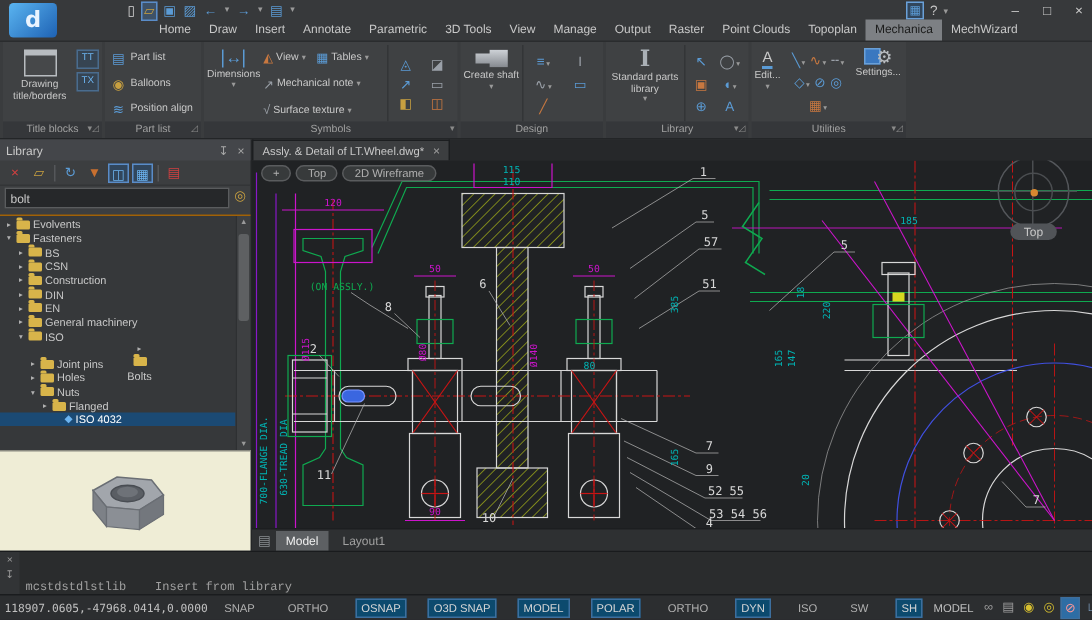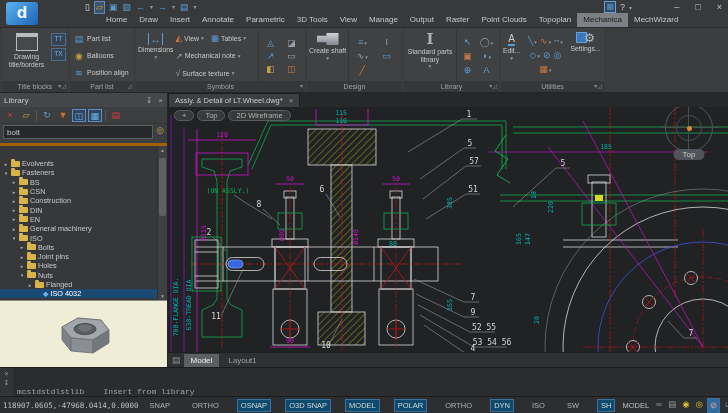--- a/index.html
+++ b/index.html
@@ -63,21 +63,21 @@
   .lp-head{height:14px;display:flex;align-items:center;padding:0 4px;font-size:8px;color:#c8c8c8;background:#44464a}
   .lp-head .sp{flex:1}
   .lp-head .hic{font-size:8px;color:#a8a8a8;margin-left:6px}
   .lp-tools{height:16px;display:flex;align-items:center;gap:2px;padding:0 3px;border-bottom:1px solid #333537}
   .ltb{font-size:9px;width:14px;height:13px;text-align:center;line-height:12px;box-sizing:border-box}
   .ltb.pressed{border:1px solid #5a8cc8;background:#31465c}
   .lp-sep{width:1px;height:11px;background:#55575a;margin:0 1px}
   .lp-search{height:17px;display:flex;align-items:flex-start;padding:1px 3px;gap:3px}
   .lp-search input{flex:1;height:12px;background:#26282a;border:1px solid #5a5c5e;color:#c8c8c8;font-size:8px;padding:0 3px;font-family:"Liberation Sans",sans-serif;outline:none}
   .lp-search .mag{font-size:9px;color:#c8a040}
-  .lp-tree{flex:1;position:relative;background:#36383a;overflow:hidden;border-top:3px solid #a16207;padding-top:13px}
+  .lp-tree{flex:1;position:relative;background:#36383a;overflow:hidden;border-top:1px solid #a16207;padding-top:1px}
   .trow{height:9.3px;display:flex;align-items:center;gap:2px;font-size:7.3px;color:#c8c8c8;white-space:nowrap}
   .trow.sel{background:#1b4a74;color:#fff}
   .trow .ar{width:6px;font-size:5px;color:#b0b0b0;text-align:center;flex:none}
   .folder-ic{width:9px;height:6px;background:#d8b44a;border-radius:1px;position:relative;flex:none}
   .folder-ic::before{content:"";position:absolute;left:0;top:-2px;width:4px;height:2px;background:#d8b44a;border-radius:1px 1px 0 0}
   .part-ic{color:#6cb4f0;font-size:7px;flex:none;line-height:8px}
   .lp-scroll{position:absolute;right:0;top:0;bottom:0;width:9px;background:#3e4042;border-left:1px solid #2e3032;font-size:5px;color:#9a9a9a;text-align:center}
   .lp-scroll .up{position:absolute;top:1px;left:0;right:0}
   .lp-scroll .dn{position:absolute;bottom:1px;left:0;right:0}
   .lp-scroll .thumb{position:absolute;top:12px;height:58px;left:1px;right:1px;background:#5e6062;border-radius:2px}
@@ -380,21 +380,21 @@
             <div class="trow" style="padding-left: 11px;">
               <span class="ar">▸</span>
               <span class="folder-ic"></span>
               <span>General machinery</span>
             </div>
             <div class="trow" style="padding-left: 11px;">
               <span class="ar">▾</span>
               <span class="folder-ic"></span>
               <span>ISO</span>
             </div>
-            <div class="trow" style="padding-left: 19px;">
+            <div class="trow" style="padding-left: 19px; flex-direction: column;">
               <span class="ar">▸</span>
               <span class="folder-ic"></span>
               <span>Bolts</span>
             </div>
             <div class="trow" style="padding-left: 19px;">
               <span class="ar">▸</span>
               <span class="folder-ic"></span>
               <span>Joint pins</span>
             </div>
             <div class="trow" style="padding-left: 19px;">

